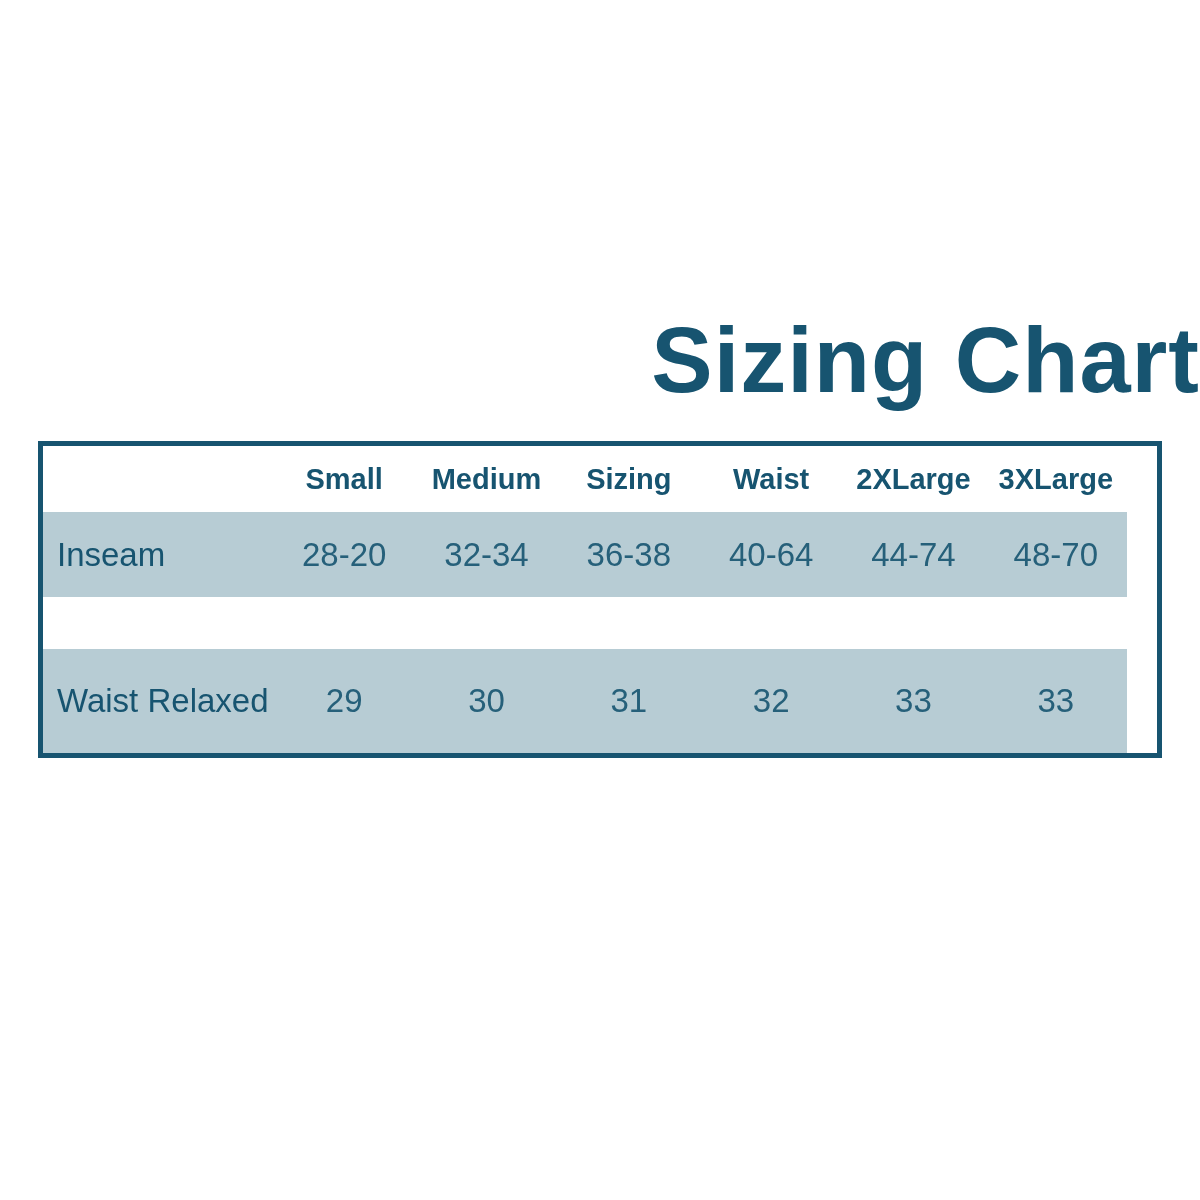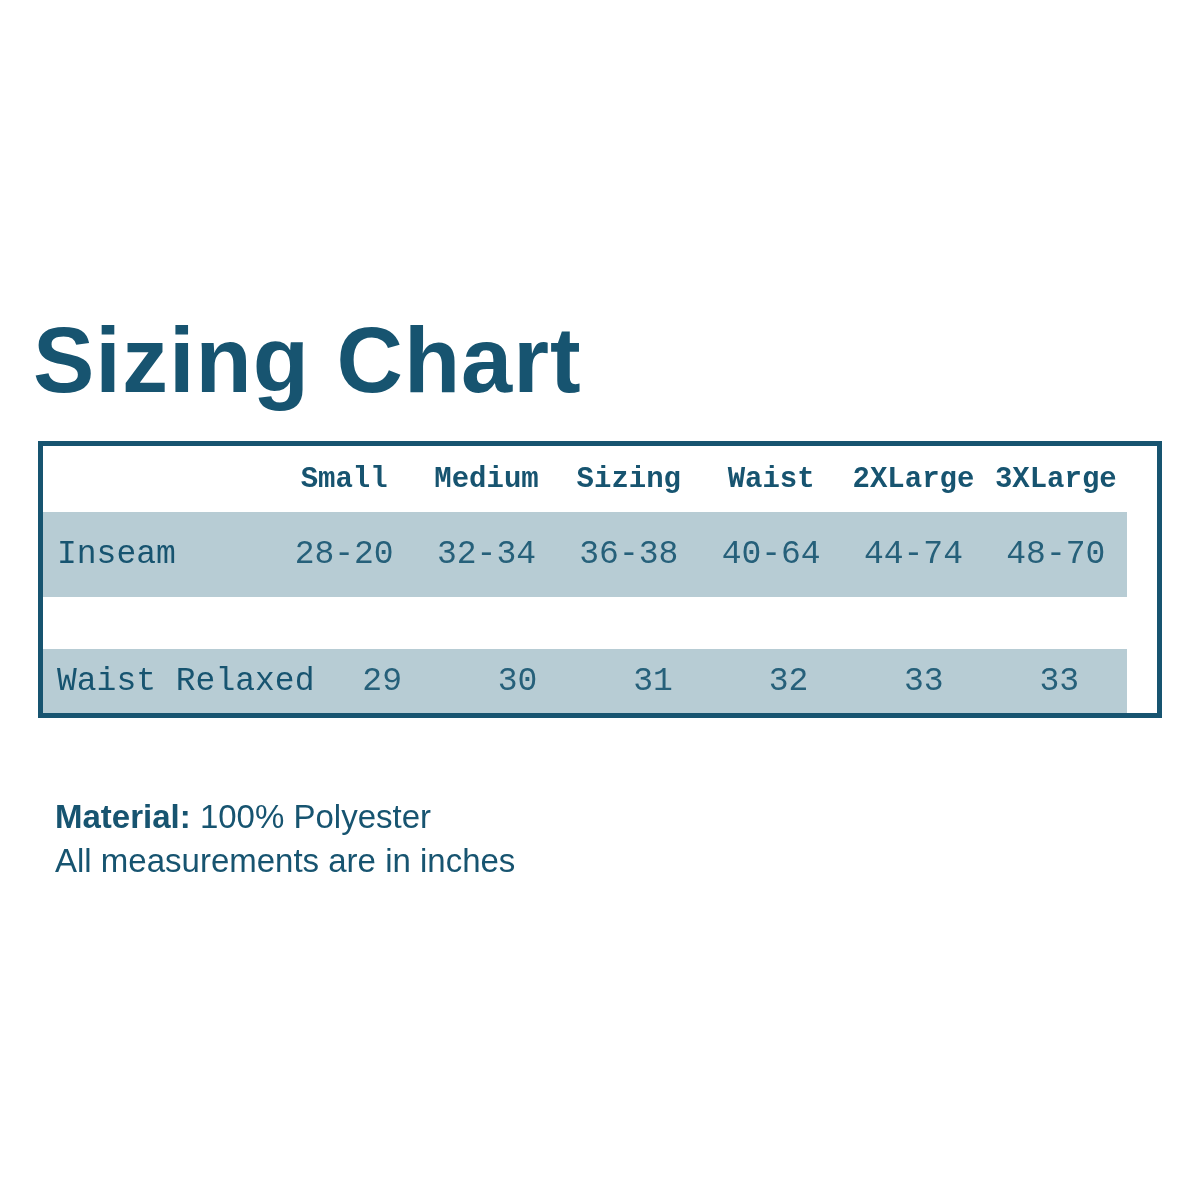--- a/index.html
+++ b/index.html
@@ -18,51 +18,49 @@
     height: 1200px;
     background: var(--background, #ffffff);
     overflow: hidden;
   }
 
   .title {
     position: absolute;
     top: 308px;
     left: 0;
     width: 100%;
-    text-align: left;
+    text-align: right;
     font-size: 92px;
     font-weight: 600;
     letter-spacing: 1px;
     color: var(--accent, #175470);
-    padding-left: 33px;
   }
 
   .size-table {
     position: absolute;
     left: 38px;
     top: 441px;
     width: 1124px;
     border: 5px solid var(--accent, #175470);
     background: #ffffff;
     padding-right: 30px;
   }
 
   .row { display: flex; align-items: center; width: 100%; }
   .row.header-row   { height: 66px; background: #ffffff; }
   .row.data-row     { height: 85px; background: var(--row-shade, #b7ccd4); }
   .row.spacer-row   { height: 52px; background: #ffffff; }
-  .row.data-row.last { height: 64px; }
+  .row.data-row.last { height: 104px; }
 
   .cell {
     flex: 1;
     text-align: center;
     font-size: 33px;
     color: var(--data-text, #26607a);
     white-space: nowrap;
-    font-family: Liberation Mono, monospace;
   }
   .label-cell {
     flex: 0 0 230px;
     text-align: left;
     padding-left: 14px;
     color: var(--accent, #175470);
   }
   .header-row .cell {
     font-size: 29px;
     font-weight: 700;
@@ -115,18 +113,14 @@
       <div class="cell">29</div>
       <div class="cell">30</div>
       <div class="cell">31</div>
       <div class="cell">32</div>
       <div class="cell">33</div>
       <div class="cell">33</div>
     </div>
 
   </div>
 
-  <div class="notes">
-    <p><span class="bold">Material:</span> <span>100% Polyester</span></p>
-    <p>All measurements are in inches</p>
-  </div>
 
 </div>
 
 </body></html>

